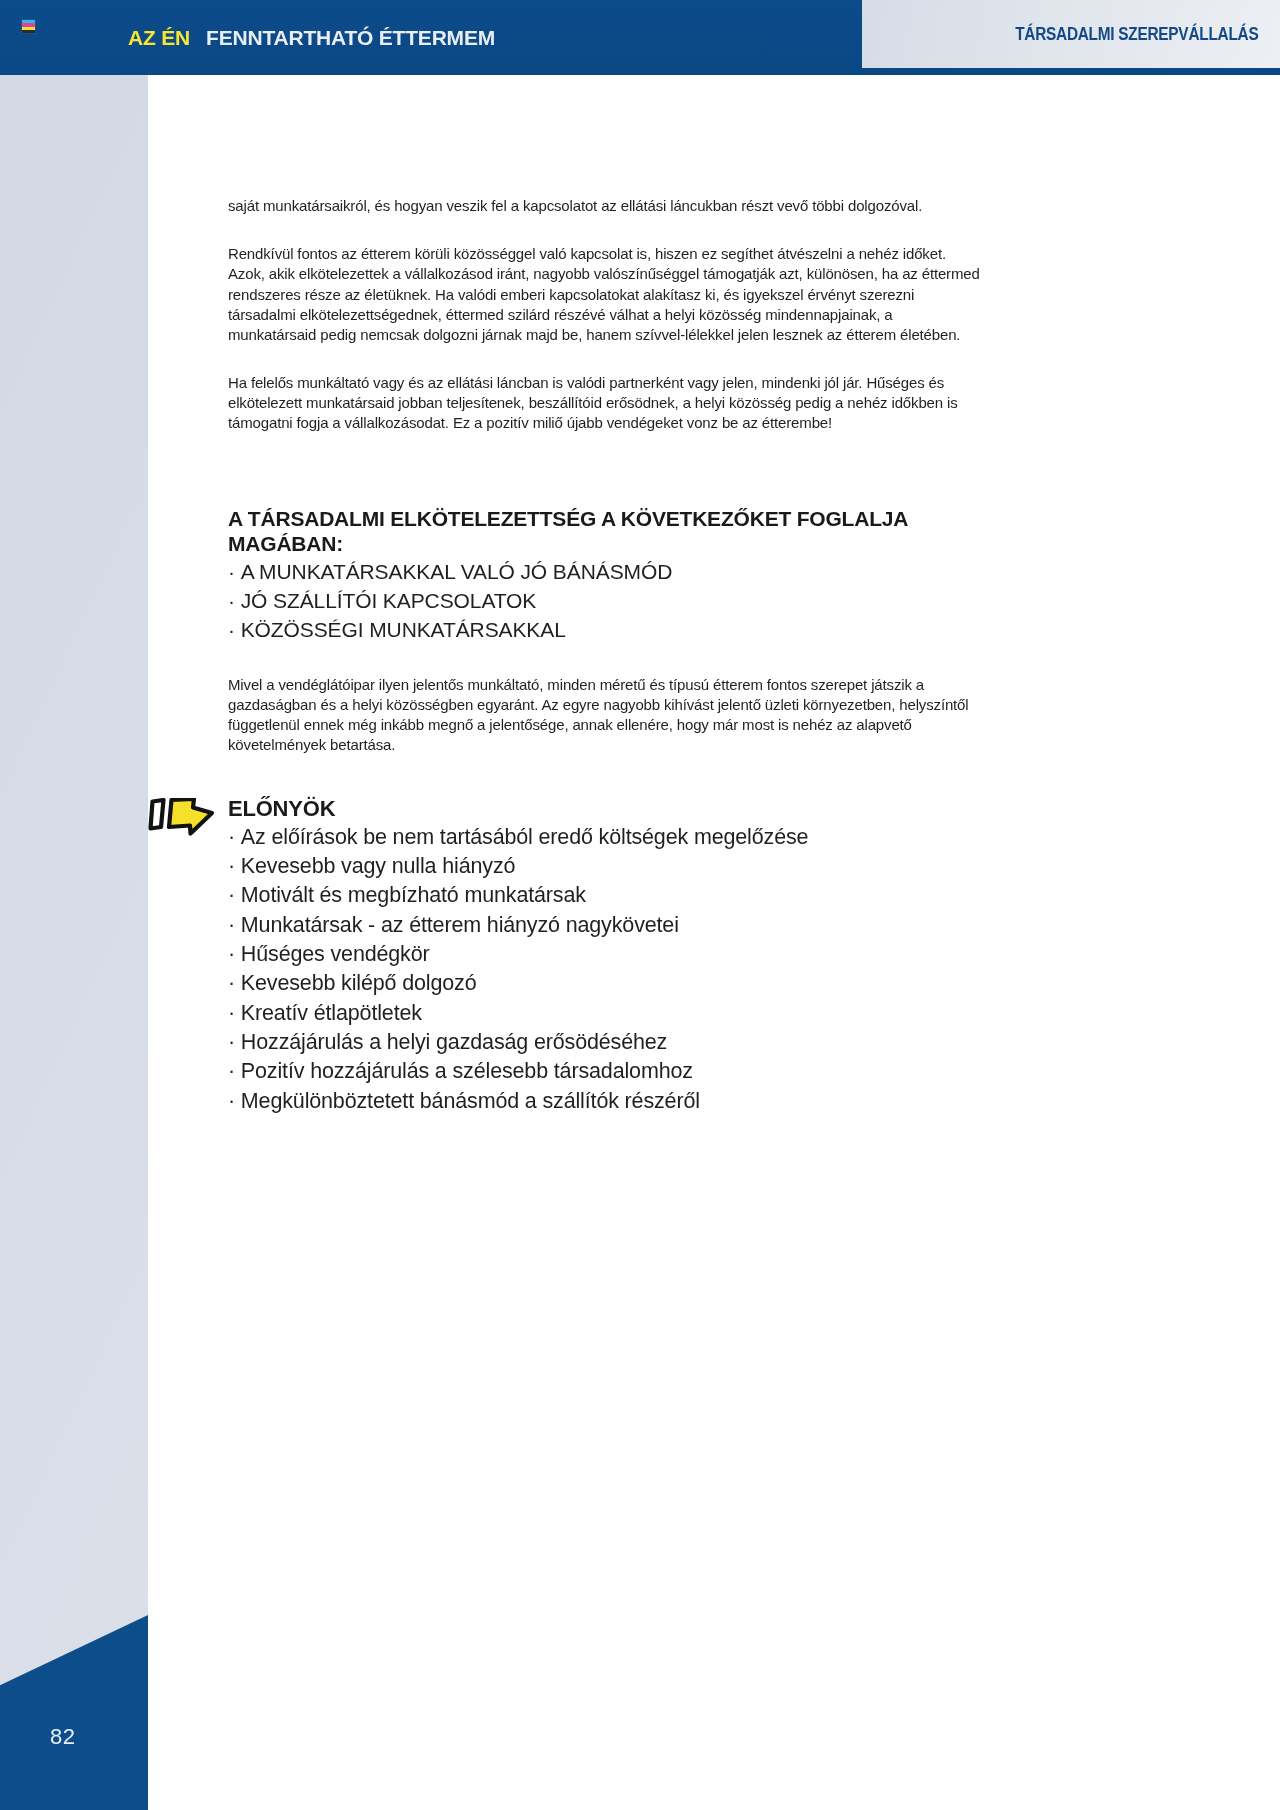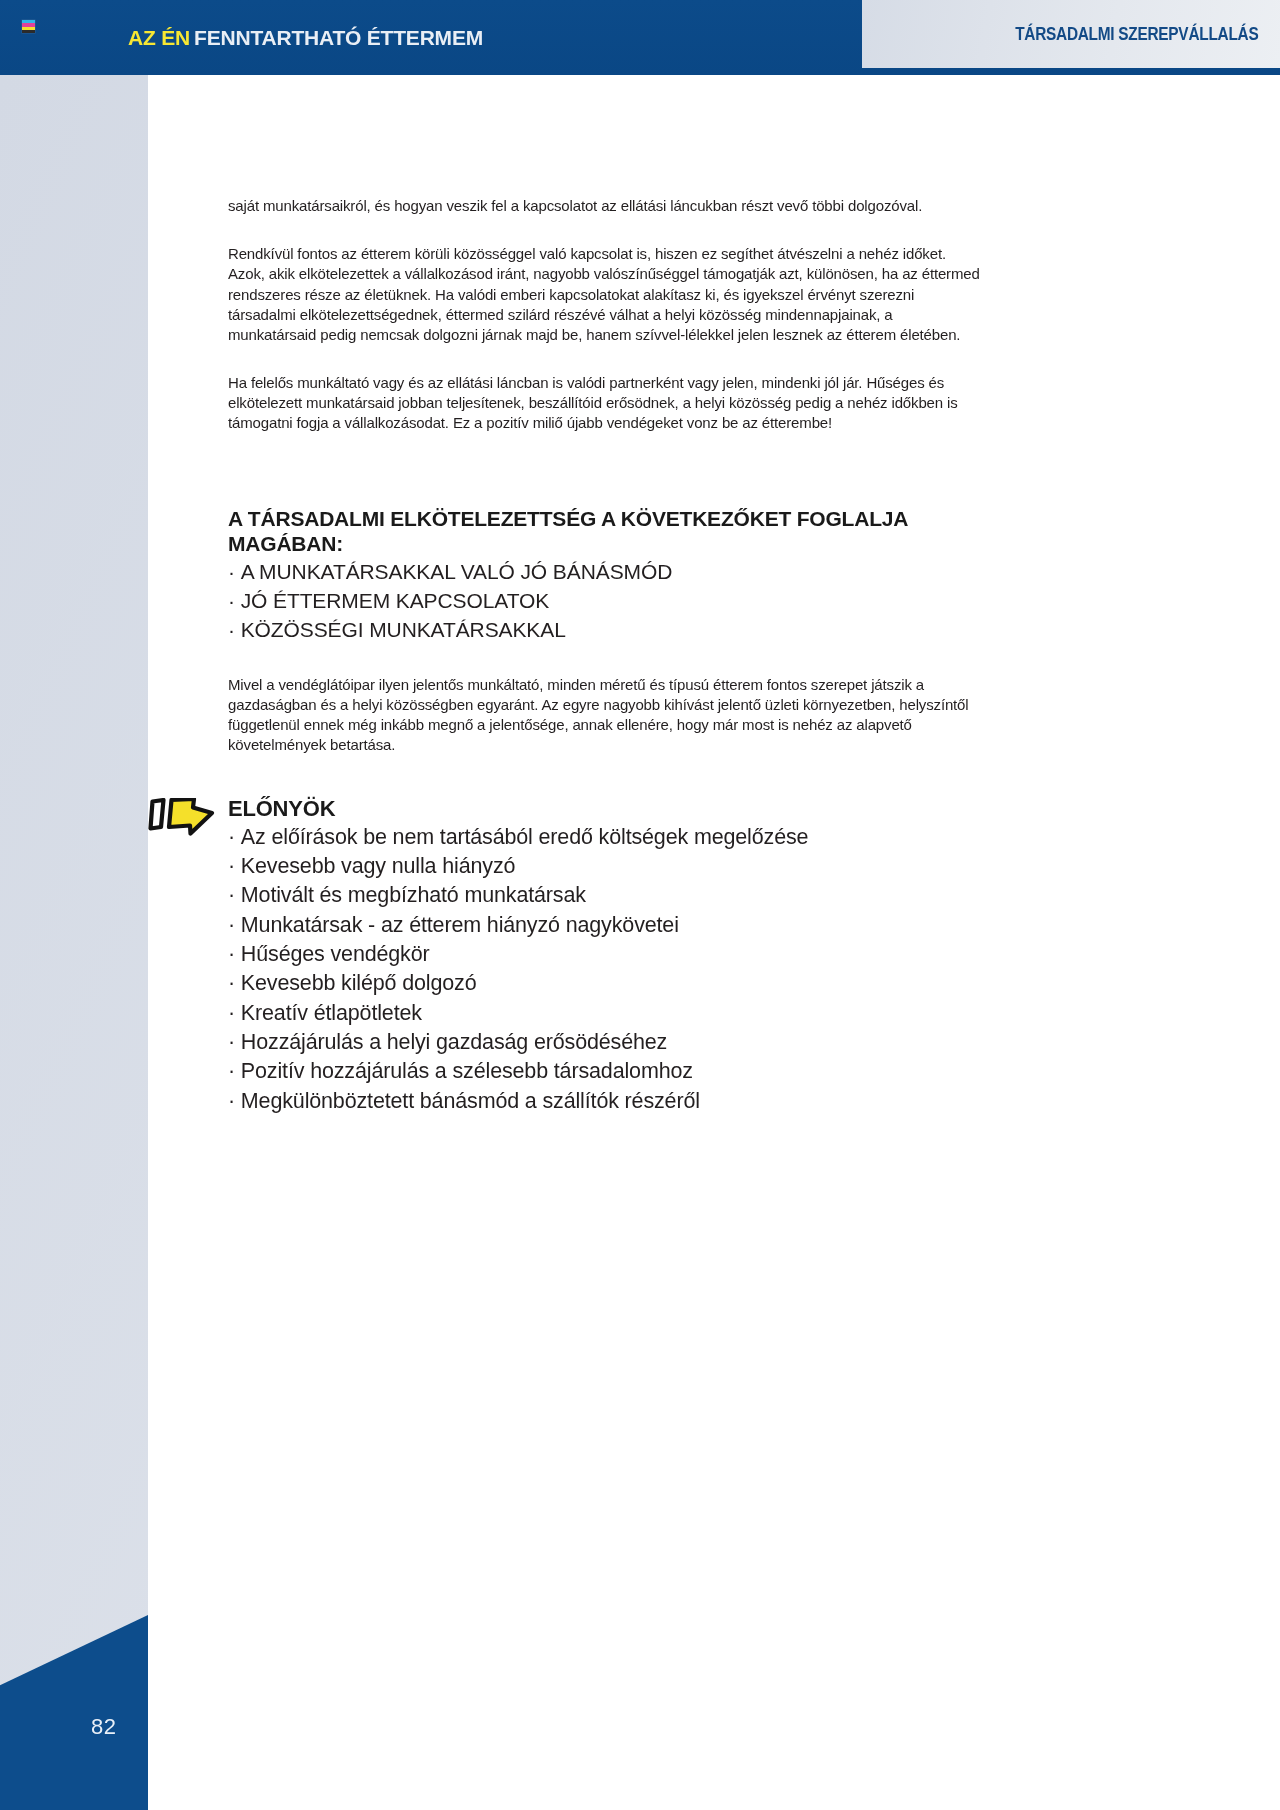--- a/index.html
+++ b/index.html
@@ -55,21 +55,21 @@
     position: absolute;
     left: 128px;
     top: 50%;
     transform: translateY(-50%);
     font-size: 21px;
     font-weight: bold;
     white-space: nowrap;
     letter-spacing: -0.2px;
   }
   .header-title .hl { color: #f7e733; }
-  .header-title .rest { color: #e9eef5; padding-left: 4px; }
+  .header-title .rest { color: #e9eef5; padding-left: 16px; }
 
   .cmyk-mark {
     position: absolute;
     left: 22px;
     top: 20px;
     width: 13px;
     height: 13px;
     display: flex;
     flex-direction: column;
     box-shadow: 0 0 0 0.5px rgba(255,255,255,0.12);
@@ -95,26 +95,25 @@
     left: 0;
     bottom: 0;
     width: 148px;
     height: 195px;
     background: #0d4d8c;
     clip-path: polygon(0% 36%, 100% 0%, 100% 100%, 0% 100%);
   }
   .page-number {
     position: absolute;
     left: 50px;
-    bottom: 70px;
+    bottom: 60px;
     color: #e9f0f8;
     font-size: 22px;
     font-weight: normal;
     letter-spacing: 0.5px;
-    margin-left: 41px;
   }
 
   
   .content {
     position: absolute;
     left: 228px;
     top: 196px;
     width: 756px;
   }
 
@@ -220,21 +219,21 @@
     <p class="body">saját munkatársaikról, és hogyan veszik fel a kapcsolatot az ellátási láncukban részt vevő többi dolgozóval.</p>
     <p class="body">Rendkívül fontos az étterem körüli közösséggel való kapcsolat is, hiszen ez segíthet átvészelni a nehéz időket. Azok, akik elkötelezettek a vállalkozásod iránt, nagyobb valószínűséggel támogatják azt, különösen, ha az éttermed rendszeres része az életüknek. Ha valódi emberi kapcsolatokat alakítasz ki, és igyekszel érvényt szerezni társadalmi elkötelezettségednek, éttermed szilárd részévé válhat a helyi közösség mindennapjainak, a munkatársaid pedig nemcsak dolgozni járnak majd be, hanem szívvel-lélekkel jelen lesznek az étterem életében.</p>
     <p class="body">Ha felelős munkáltató vagy és az ellátási láncban is valódi partnerként vagy jelen, mindenki jól jár. Hűséges és elkötelezett munkatársaid jobban teljesítenek, beszállítóid erősödnek, a helyi közösség pedig a nehéz időkben is támogatni fogja a vállalkozásodat. Ez a pozitív miliő újabb vendégeket vonz be az étterembe!</p>
 
     <div class="spacer-lg"></div>
 
     <div>
       <div class="block-heading">A TÁRSADALMI ELKÖTELEZETTSÉG A KÖVETKEZŐKET FOGLALJA MAGÁBAN:</div>
       <ul class="caps-list">
         <li>A MUNKATÁRSAKKAL VALÓ JÓ BÁNÁSMÓD</li>
-        <li>JÓ ÉTTERMEM KAPCSOLATOK</li>
+        <li>JÓ SZÁLLÍTÓI KAPCSOLATOK</li>
         <li>KÖZÖSSÉGI MUNKATÁRSAKKAL</li>
       </ul>
     </div>
 
     <div class="spacer-md"></div>
 
     <p class="body">Mivel a vendéglátóipar ilyen jelentős munkáltató, minden méretű és típusú étterem fontos szerepet játszik a gazdaságban és a helyi közösségben egyaránt. Az egyre nagyobb kihívást jelentő üzleti környezetben, helyszíntől függetlenül ennek még inkább megnő a jelentősége, annak ellenére, hogy már most is nehéz az alapvető követelmények betartása.</p>
 
     <div class="benefits">
 

